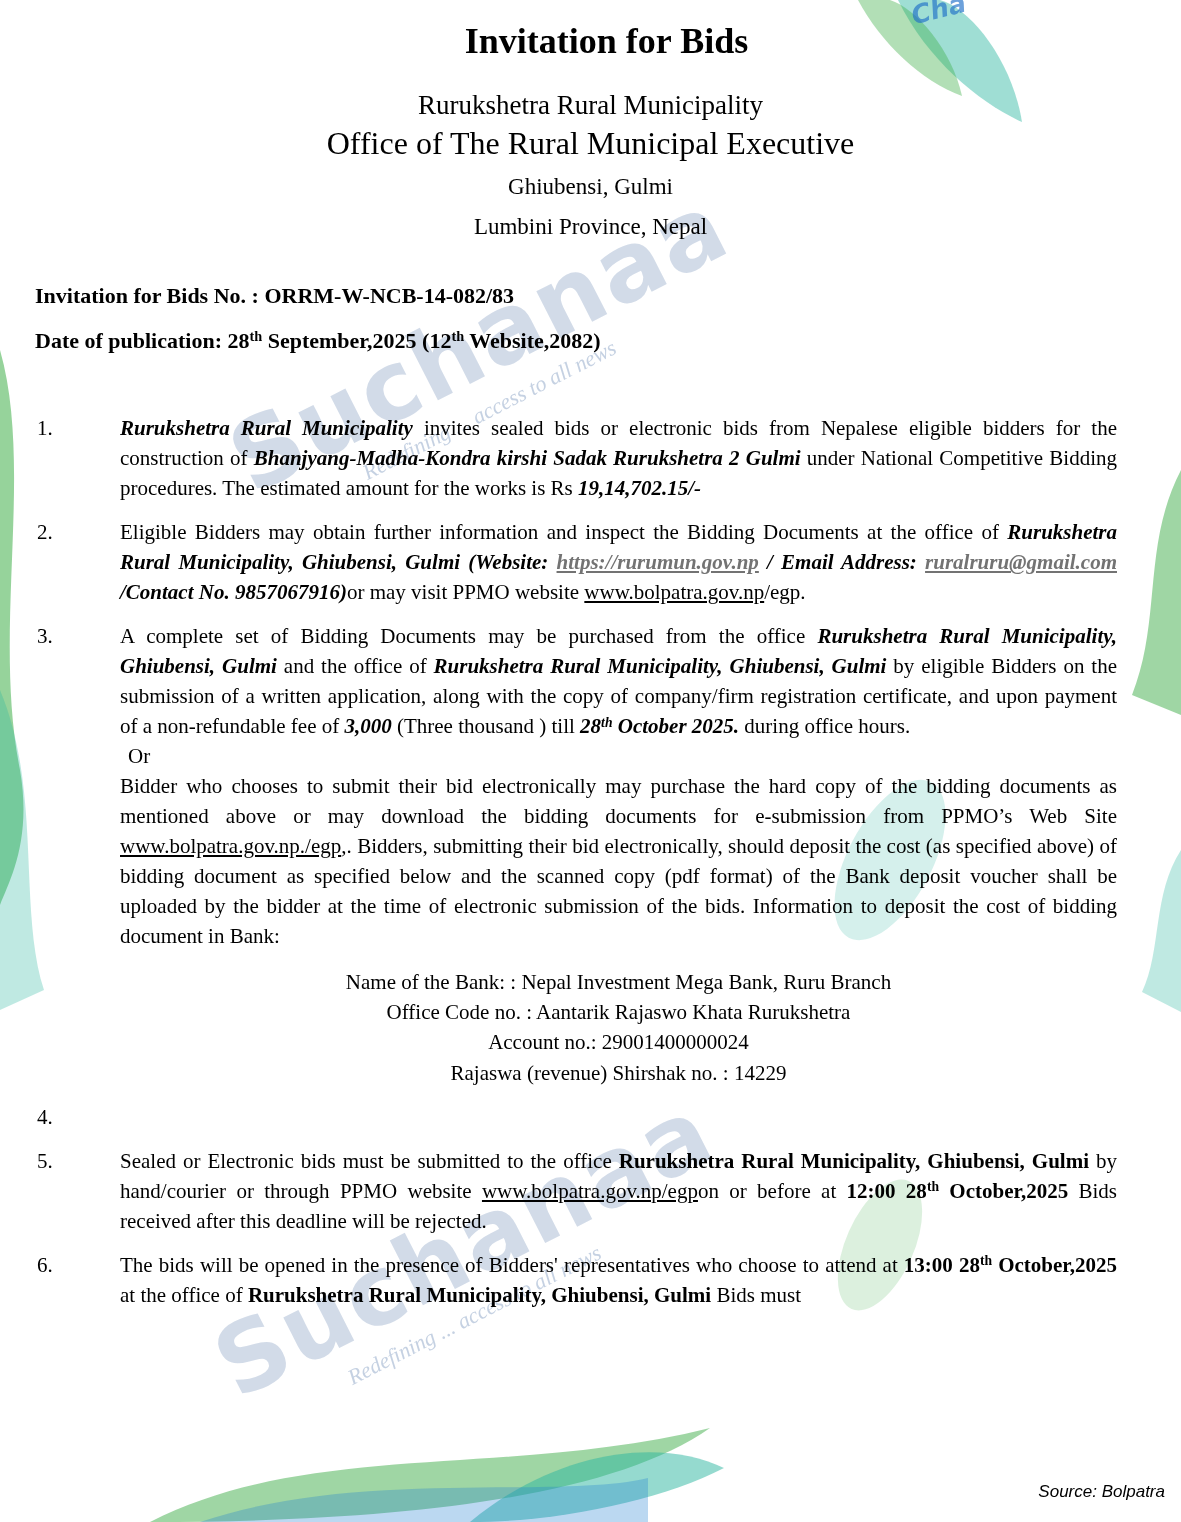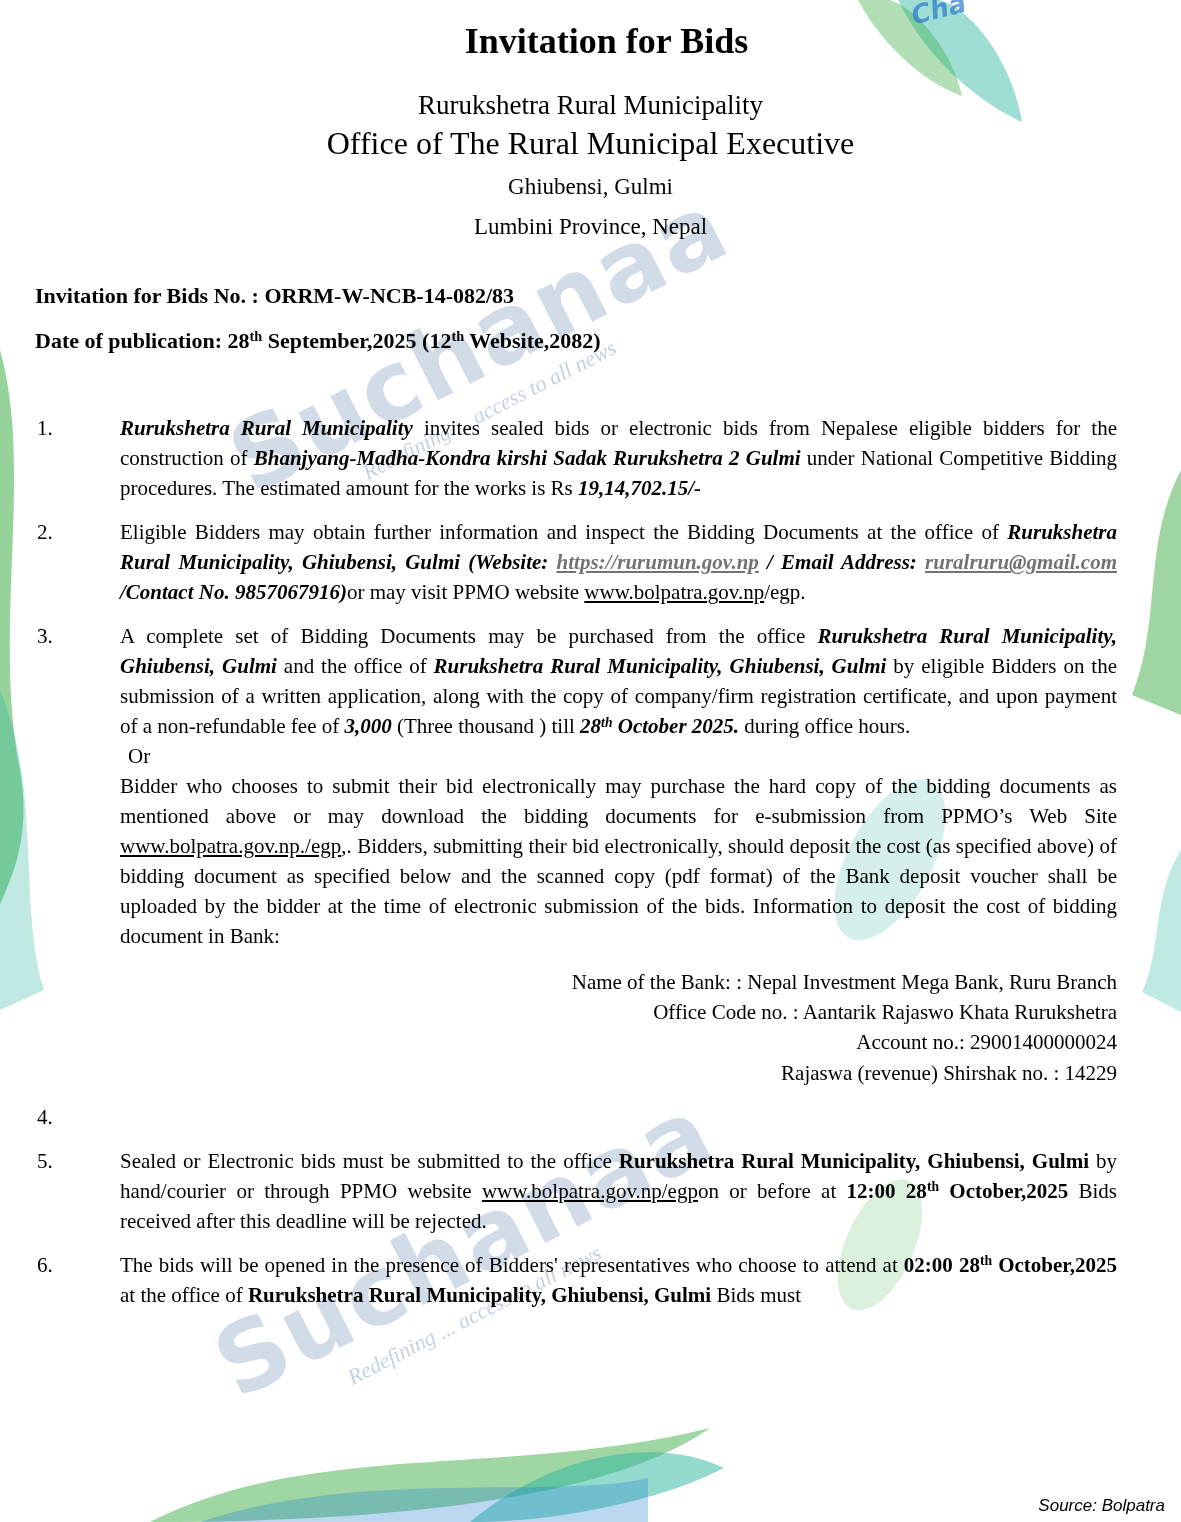--- a/index.html
+++ b/index.html
@@ -55,31 +55,31 @@
     position: relative; z-index: 2;
     padding: 42px 64px 0 0;
     font-size: 21px; line-height: 1.43;
   }
   .list-item { display: flex; margin-bottom: 14px; }
   .item-number { width: 120px; padding-left: 37px; flex-shrink: 0; }
   .item-body { flex: 1; text-align: justify; }
   .para { text-align: justify; }
   .or-line { padding-left: 8px; }
   .bank-block { margin-top: 16px; }
-  .bank-line { text-align: right; }
+  .bank-line { text-align: center; }
 
   
   .s-b { font-weight: 700; }
   .s-i { font-style: italic; }
   .s-u { text-decoration: underline; }
   .s-sup { font-size: 0.65em; position: relative; top: -0.45em; }
   .s-link { color: #737373; text-decoration: underline; cursor: pointer; }
 
   .source {
-    position: absolute; right: 16px; bottom: 6px; z-index: 3;
+    position: absolute; right: 16px; bottom: 20px; z-index: 3;
     font-style: italic; font-size: 17px;
     font-family: "Liberation Sans", sans-serif;
   }
 </style>
 </head>
 <body>
 
 <div class="page">
 
   <svg class="deco-svg" width="1181" height="1522" viewBox="0 0 1181 1522" aria-hidden="true">
@@ -150,19 +150,19 @@
       <div class="item-number">4.</div>
     </div>
 
     <div class="list-item">
       <div class="item-number">5.</div>
       <div class="item-body"><span>Sealed or Electronic bids must be submitted to the office </span><span class="s-b">Rurukshetra Rural Municipality, Ghiubensi, Gulmi</span><span> by hand/courier or through PPMO website </span><span class="s-u">www.bolpatra.gov.np/egp</span><span>on or before at </span><span class="s-b">12:00 28</span><span class="s-b s-sup">th</span><span class="s-b"> October,2025</span><span> Bids received after this deadline will be rejected.</span></div>
     </div>
 
     <div class="list-item">
       <div class="item-number">6.</div>
-      <div class="item-body"><span>The bids will be opened in the presence of Bidders' representatives who choose to attend at </span><span class="s-b">02:00 28</span><span class="s-b s-sup">th</span><span class="s-b"> October,2025</span><span> at the office of </span><span class="s-b">Rurukshetra Rural Municipality, Ghiubensi, Gulmi</span><span> Bids must</span></div>
+      <div class="item-body"><span>The bids will be opened in the presence of Bidders' representatives who choose to attend at </span><span class="s-b">13:00 28</span><span class="s-b s-sup">th</span><span class="s-b"> October,2025</span><span> at the office of </span><span class="s-b">Rurukshetra Rural Municipality, Ghiubensi, Gulmi</span><span> Bids must</span></div>
     </div>
 
   </div>
 
   <div class="source">Source: Bolpatra</div>
 </div>
 
 </body></html>

